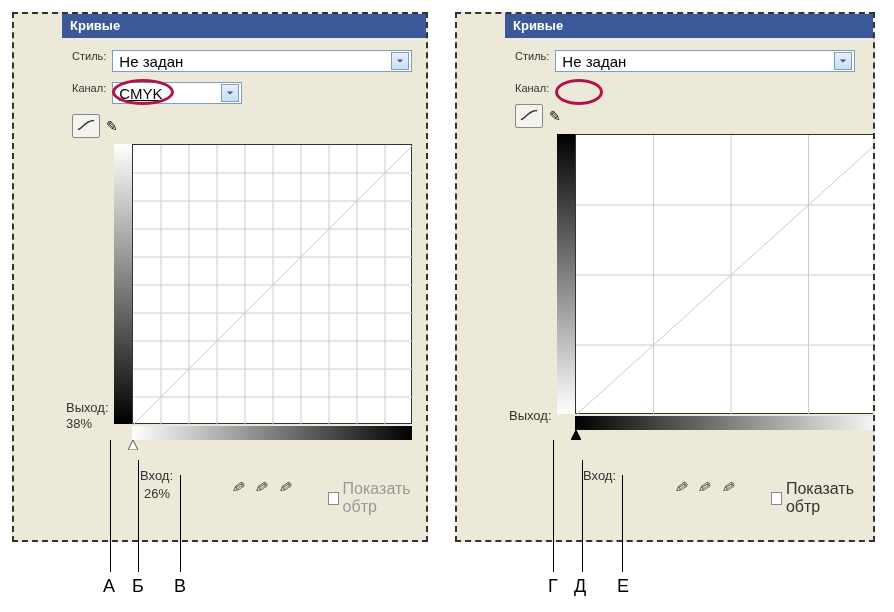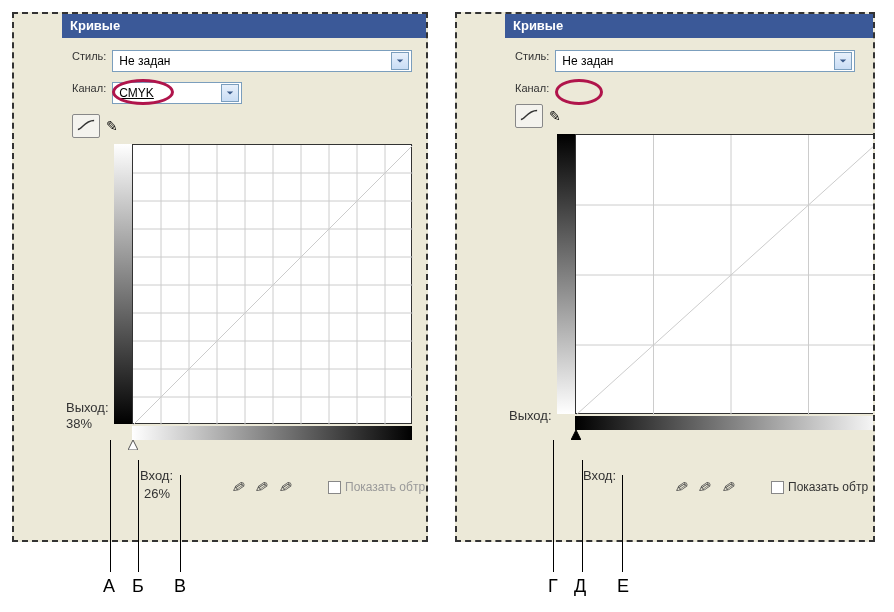--- a/index.html
+++ b/index.html
@@ -46,21 +46,21 @@
     }
     .lbl { color: #333; }
     .dropdown {
       display: inline-flex;
       align-items: center;
       justify-content: space-between;
       border: 1px solid #7b9ebd;
       background: #fff;
       height: 22px;
       padding: 0 2px 0 6px;
-      font-size: 12px;
+      font-size: 15px;
     }
     .dropdown .dd-text { flex: 1; }
     .dropdown .dd-btn {
       width: 18px; height: 18px;
       background: linear-gradient(#e8f0fb,#c9ddf5);
       border: 1px solid #7b9ebd;
       display: flex; align-items: center; justify-content: center;
     }
     .dd-btn svg { width: 8px; height: 8px; }
     .style-dd { width: 300px; }
@@ -128,21 +128,21 @@
 
     .eyedroppers {
       position: absolute;
       display: flex; gap: 10px;
     }
     .eyedrop { font-size: 16px; color: #444; transform: scaleX(-1) rotate(-10deg); }
 
     .checkbox-row {
       position: absolute;
       display: flex; align-items: center; gap: 4px;
-      font-size: 12px; color: #999;
+      font-size: 16px; color: #999;
     }
     .checkbox-row.enabled { color: #333; }
     .cb {
       width: 13px; height: 13px;
       border: 1px solid #888; background: #fff;
     }
 
     .callouts {
       position: absolute;
       font-family: Arial, sans-serif;

